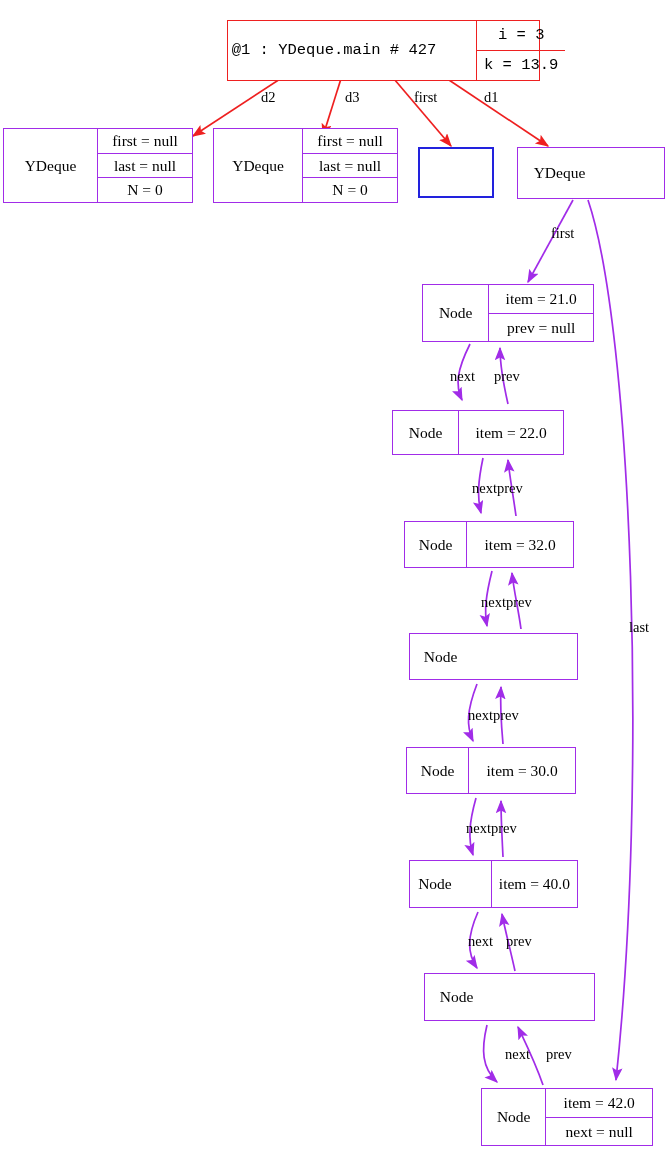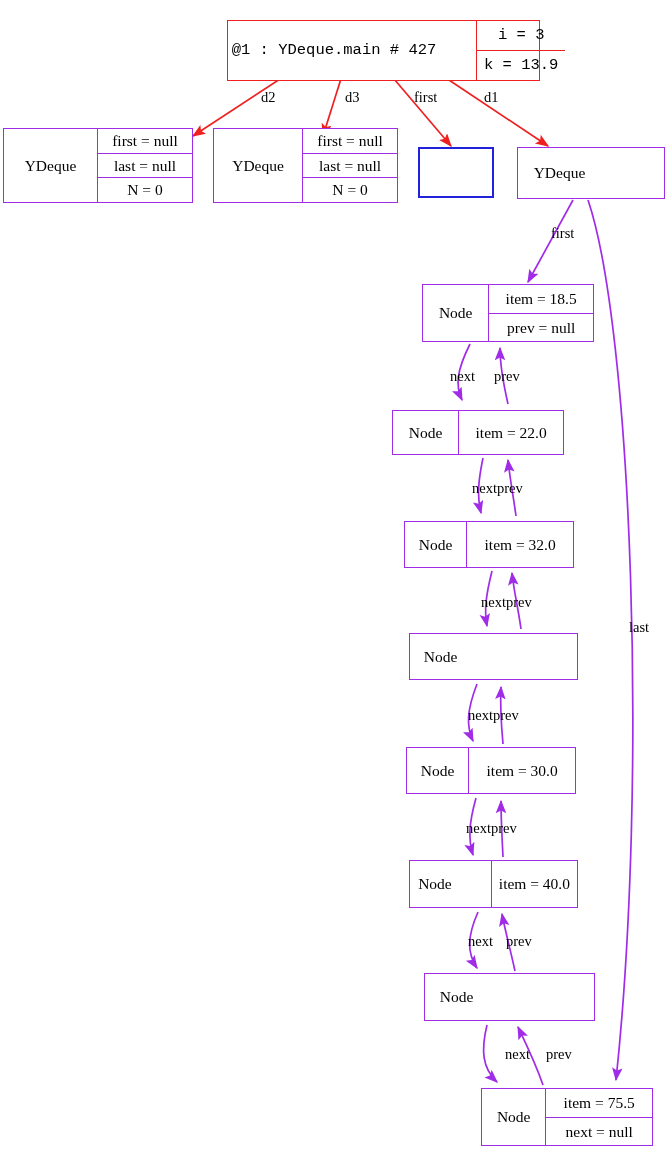--- a/index.html
+++ b/index.html
@@ -198,21 +198,21 @@
   <div class="box stack purple" style="left:517px; top:147px; width:148px; height:52px;">
     <div class="cell" style="width:83px;">YDeque</div>
   </div>
 
   <div class="edge-label" style="left:551px; top:226px;">first</div>
   <div class="edge-label" style="left:629px; top:620px;">last</div>
 
   <div class="box stack purple" style="left:422px; top:284px; width:172px; height:58px;">
     <div class="cell" style="width:66px;">Node</div>
     <div class="col divider-v" style="width:106px;">
-      <div class="cell">item = 18.5</div>
+      <div class="cell">item = 21.0</div>
       <div class="cell divider-h">prev = null</div>
     </div>
   </div>
   <div class="edge-label" style="left:450px; top:369px;">next</div>
   <div class="edge-label" style="left:494px; top:369px;">prev</div>
 
   <div class="box stack purple" style="left:392px; top:410px; width:172px; height:45px;">
     <div class="cell" style="width:66px;">Node</div>
     <div class="cell divider-v" style="width:106px;">item = 22.0</div>
   </div>
@@ -244,18 +244,18 @@
 
   <div class="box stack purple" style="left:424px; top:973px; width:171px; height:48px;">
     <div class="cell" style="width:63px;">Node</div>
   </div>
   <div class="edge-label" style="left:505px; top:1047px;">next</div>
   <div class="edge-label" style="left:546px; top:1047px;">prev</div>
 
   <div class="box stack purple" style="left:481px; top:1088px; width:172px; height:58px;">
     <div class="cell" style="width:64px;">Node</div>
     <div class="col divider-v" style="width:108px;">
-      <div class="cell">item = 75.5</div>
+      <div class="cell">item = 42.0</div>
       <div class="cell divider-h">next = null</div>
     </div>
   </div>
 
 </div>
 
 </body></html>

